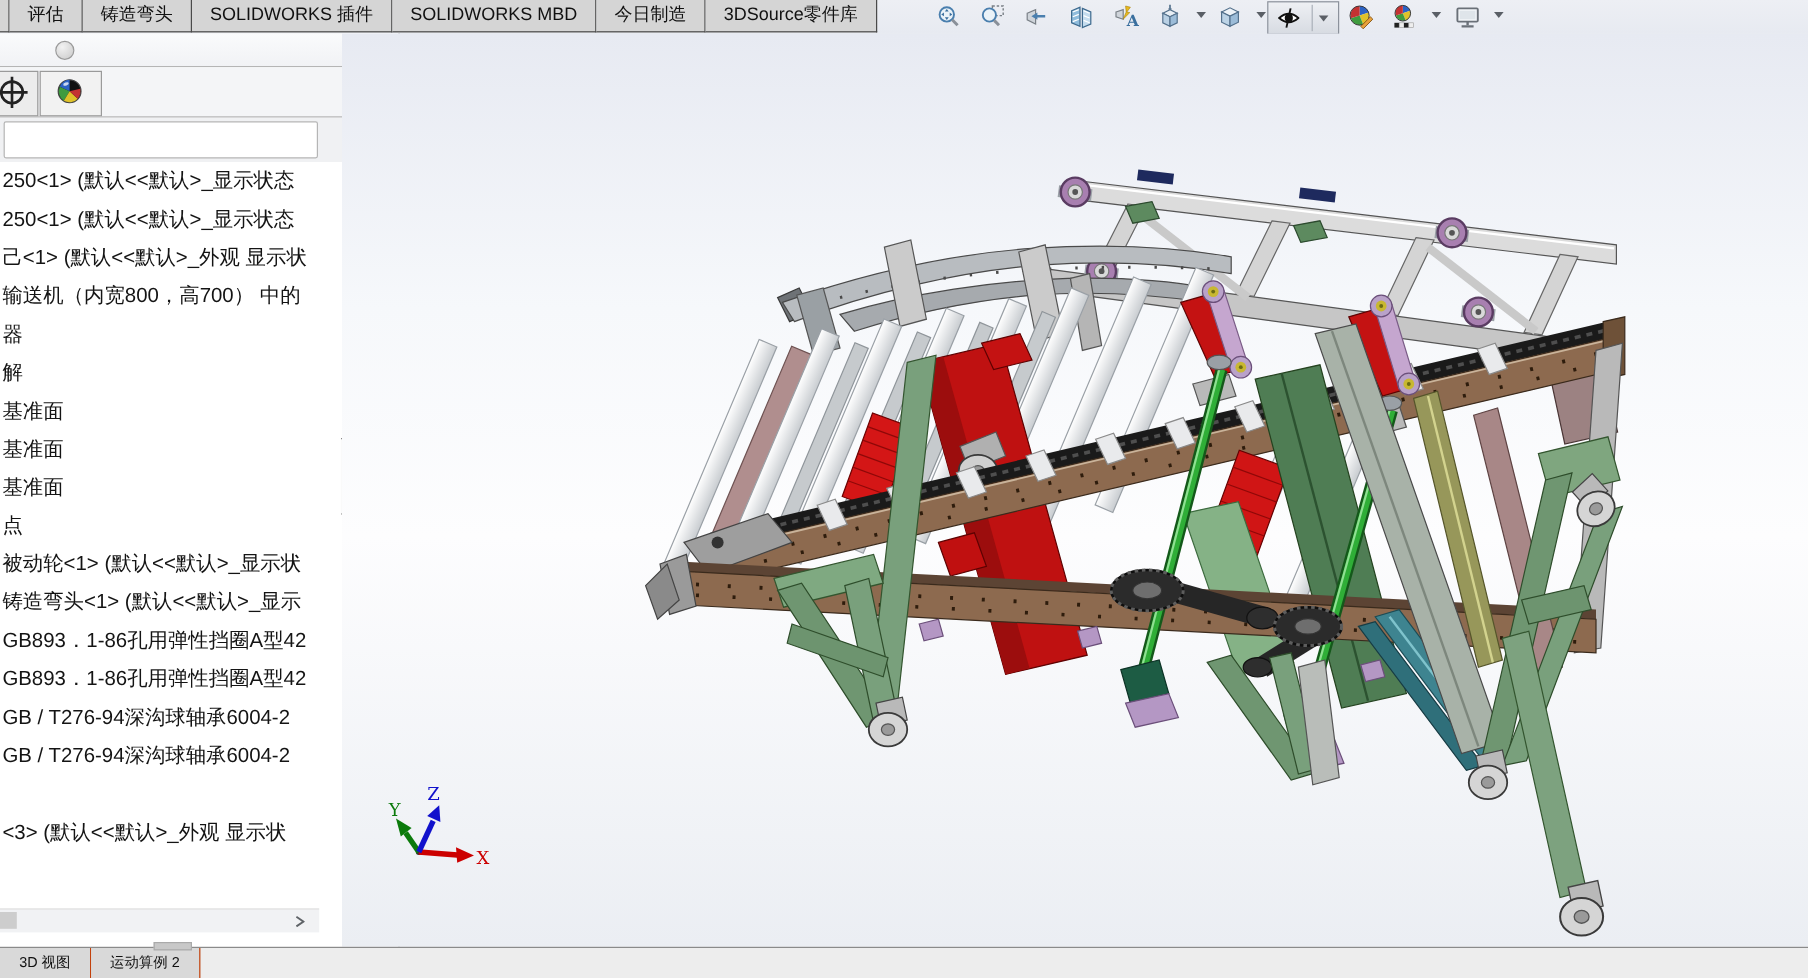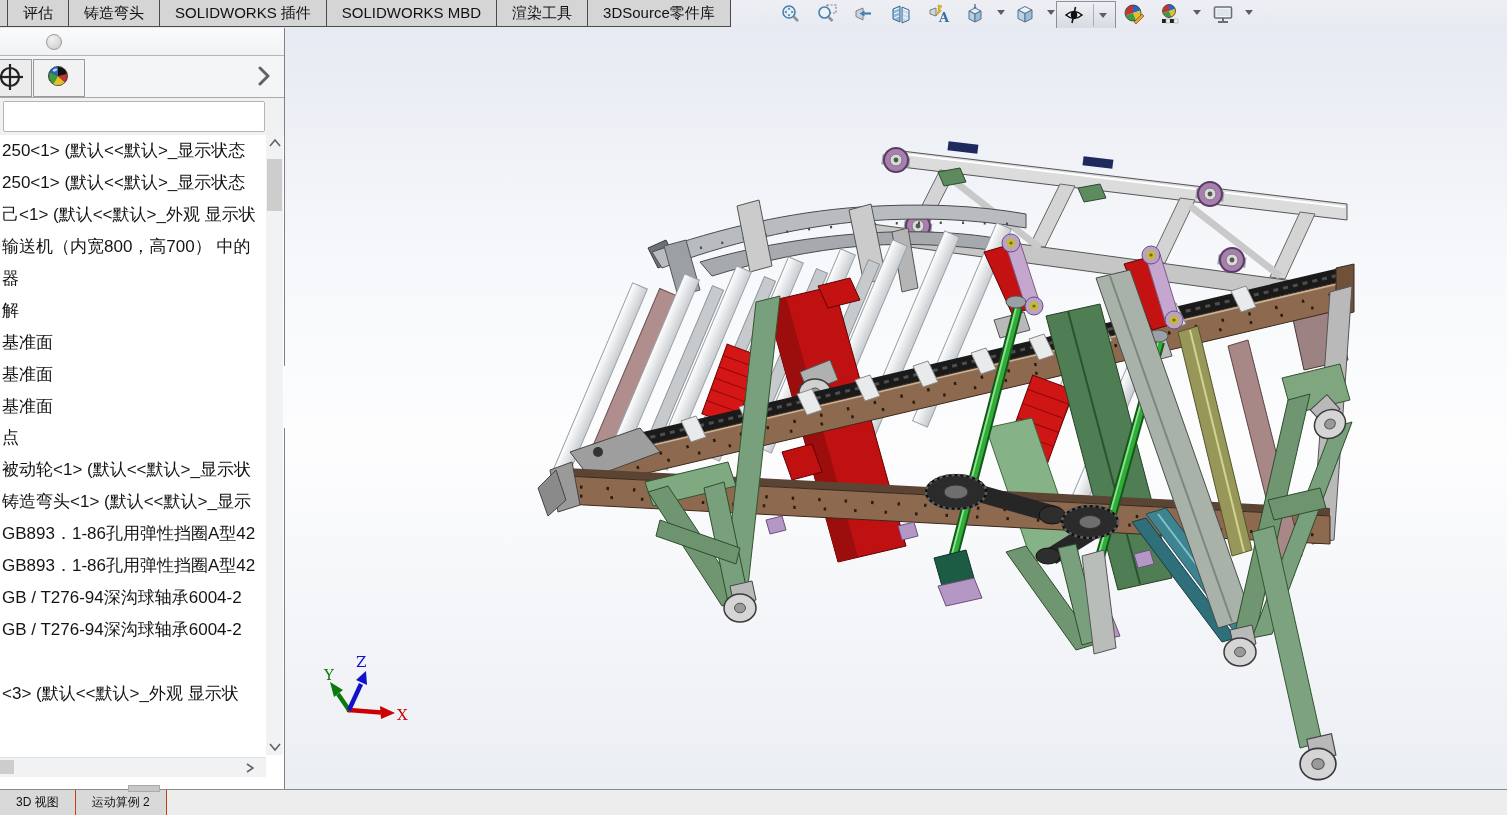--- a/index.html
+++ b/index.html
@@ -14,21 +14,21 @@
   
   .hud{position:absolute;top:2px;width:26px;height:24px;text-align:center;}
   .hud svg{display:block;margin:1px auto;}
   .caret{position:absolute;top:10px;width:0;height:0;border-left:4px solid transparent;
     border-right:4px solid transparent;border-top:5px solid #5a5f66;}
   #eyegroup{position:absolute;left:1056px;top:1px;width:58px;height:26px;
     background:linear-gradient(#eef0f4,#d7dbe2);border:1px solid #8b919b;}
   #eyegroup .sep{position:absolute;left:36px;top:2px;bottom:2px;width:1px;background:#aab0b9;}
   
   #panel{position:absolute;left:0;top:28px;width:284px;height:762px;background:#fff;
-    border-right:1px solid #808080;}
+    border-right:1px solid #808080;padding-left:48px;}
   #panel-topstrip{position:absolute;left:0;top:0;width:100%;height:27px;
     background:linear-gradient(#fafbfc,#f1f2f5);border-bottom:1px solid #b5b5b5;}
   .grip-circle{position:absolute;width:14px;height:14px;border-radius:50%;
     background:radial-gradient(circle at 35% 30%,#f2f2f2,#c9c9c9);border:1px solid #9a9a9a;}
   #tabstrip{position:absolute;left:0;top:28px;width:100%;height:41px;background:#f4f5f7;
     border-bottom:1px solid #aaa;}
   .ptab{position:absolute;top:3px;height:36px;background:#ececec;border:1px solid #9a9a9a;
     overflow:hidden;}
   .ptab.active{background:#f2f2f2;}
   #filterbox{position:absolute;left:0;top:70px;width:100%;height:37px;background:#f0f1f3;}
@@ -57,21 +57,21 @@
   .btab{display:inline-block;height:33px;line-height:25px;padding:0 16px;background:#d9d9d9;
     border-right:1px solid #c2410c;font-size:12px;color:#111;vertical-align:top;cursor:default;}
   .btab:first-child{border-left:1px solid #8f8f8f;}
   #timeline-grip{position:absolute;left:128px;top:-5px;width:30px;height:5px;background:#c8c8c8;
     border:1px solid #aaa;}
 </style>
 </head>
 <body>
 
 <div id="cmdbar">
-  <span class="cmdtab stub"></span><span class="cmdtab">评估</span><span class="cmdtab">铸造弯头</span><span class="cmdtab">SOLIDWORKS 插件</span><span class="cmdtab">SOLIDWORKS MBD</span><span class="cmdtab">渲染工具</span><span class="cmdtab">3DSource零件库</span>
+  <span class="cmdtab stub"></span><span class="cmdtab">评估</span><span class="cmdtab">铸造弯头</span><span class="cmdtab">SOLIDWORKS 插件</span><span class="cmdtab">SOLIDWORKS MBD</span><span class="cmdtab">今日制造</span><span class="cmdtab">3DSource零件库</span>
 
   
   <div class="hud" style="left:778px">
     <svg width="22" height="22">
         <circle cx="9" cy="9" r="6" fill="#eaf2f8" stroke="#4a7fae" stroke-width="1.6"></circle>
       <line x1="13.5" y1="13.5" x2="18" y2="18" stroke="#8a9099" stroke-width="2.5"></line>
       <polygon points="9,4.4 7.4,6.6 10.6,6.6" fill="#3a6f9e"></polygon>
         <polygon points="9,13.6 7.4,11.4 10.6,11.4" fill="#3a6f9e"></polygon>
       <polygon points="4.4,9 6.6,7.4 6.6,10.6" fill="#3a6f9e"></polygon>
         <polygon points="13.6,9 11.4,7.4 11.4,10.6" fill="#3a6f9e"></polygon>

